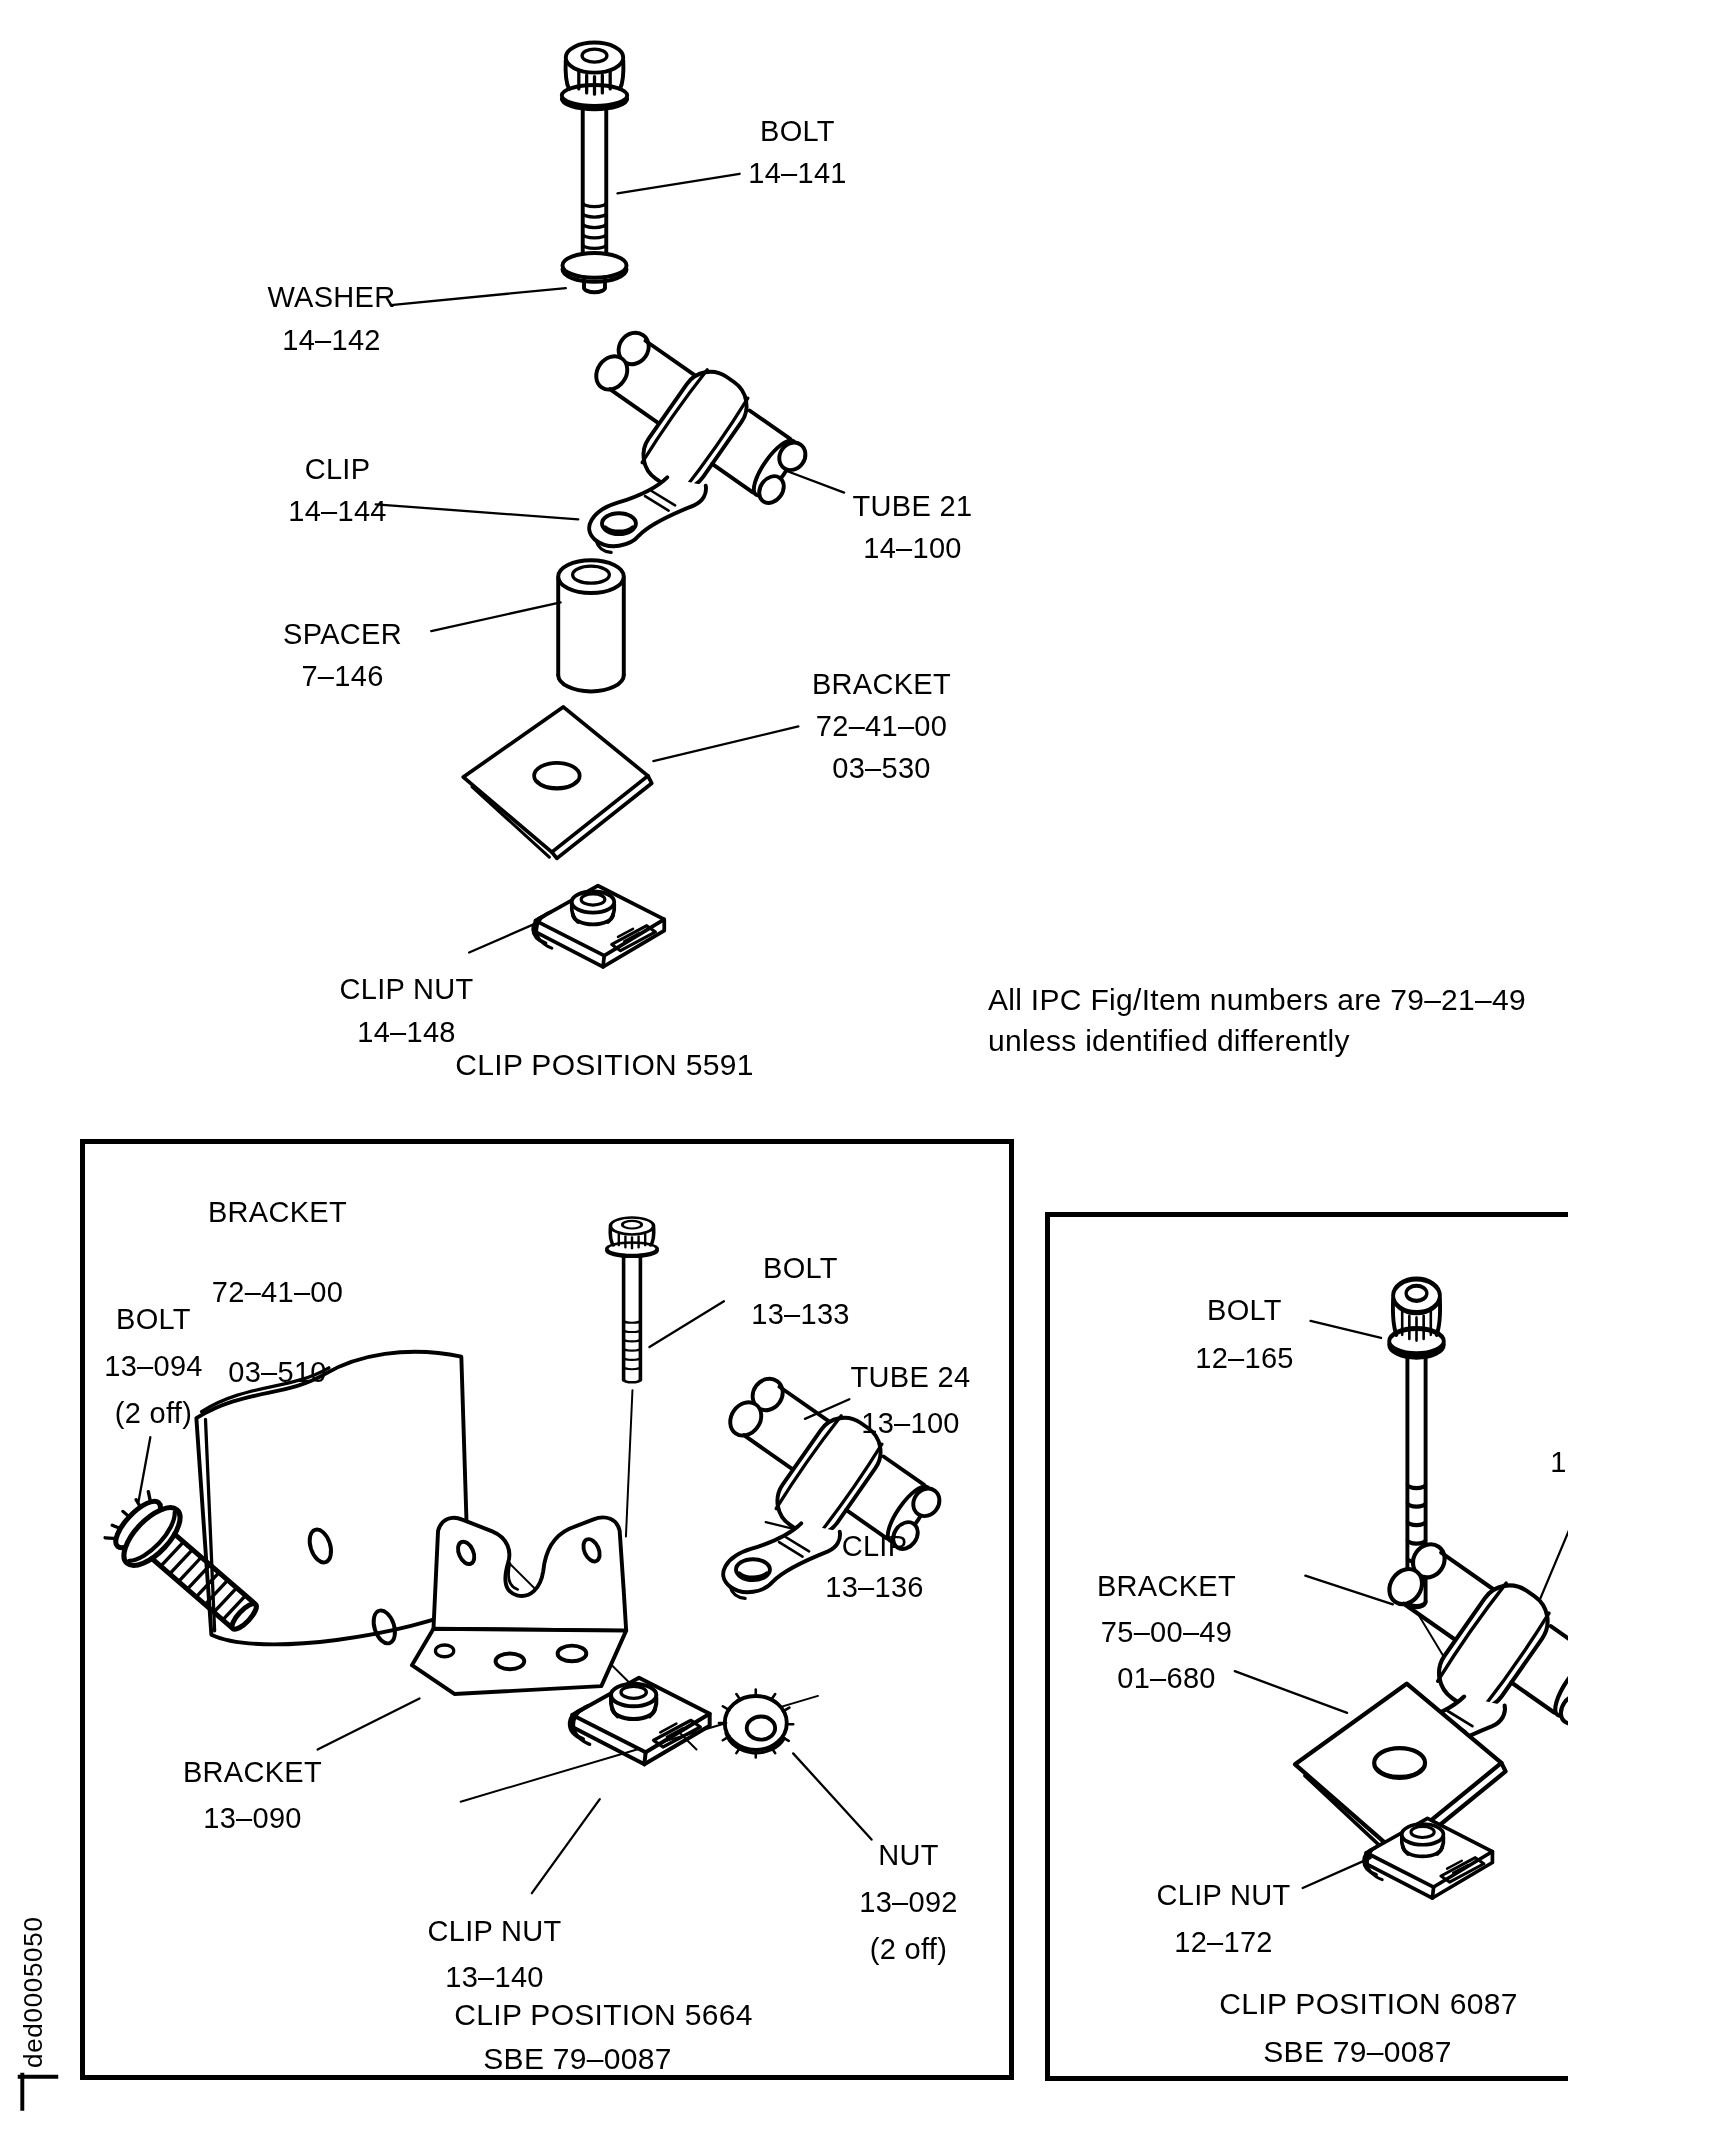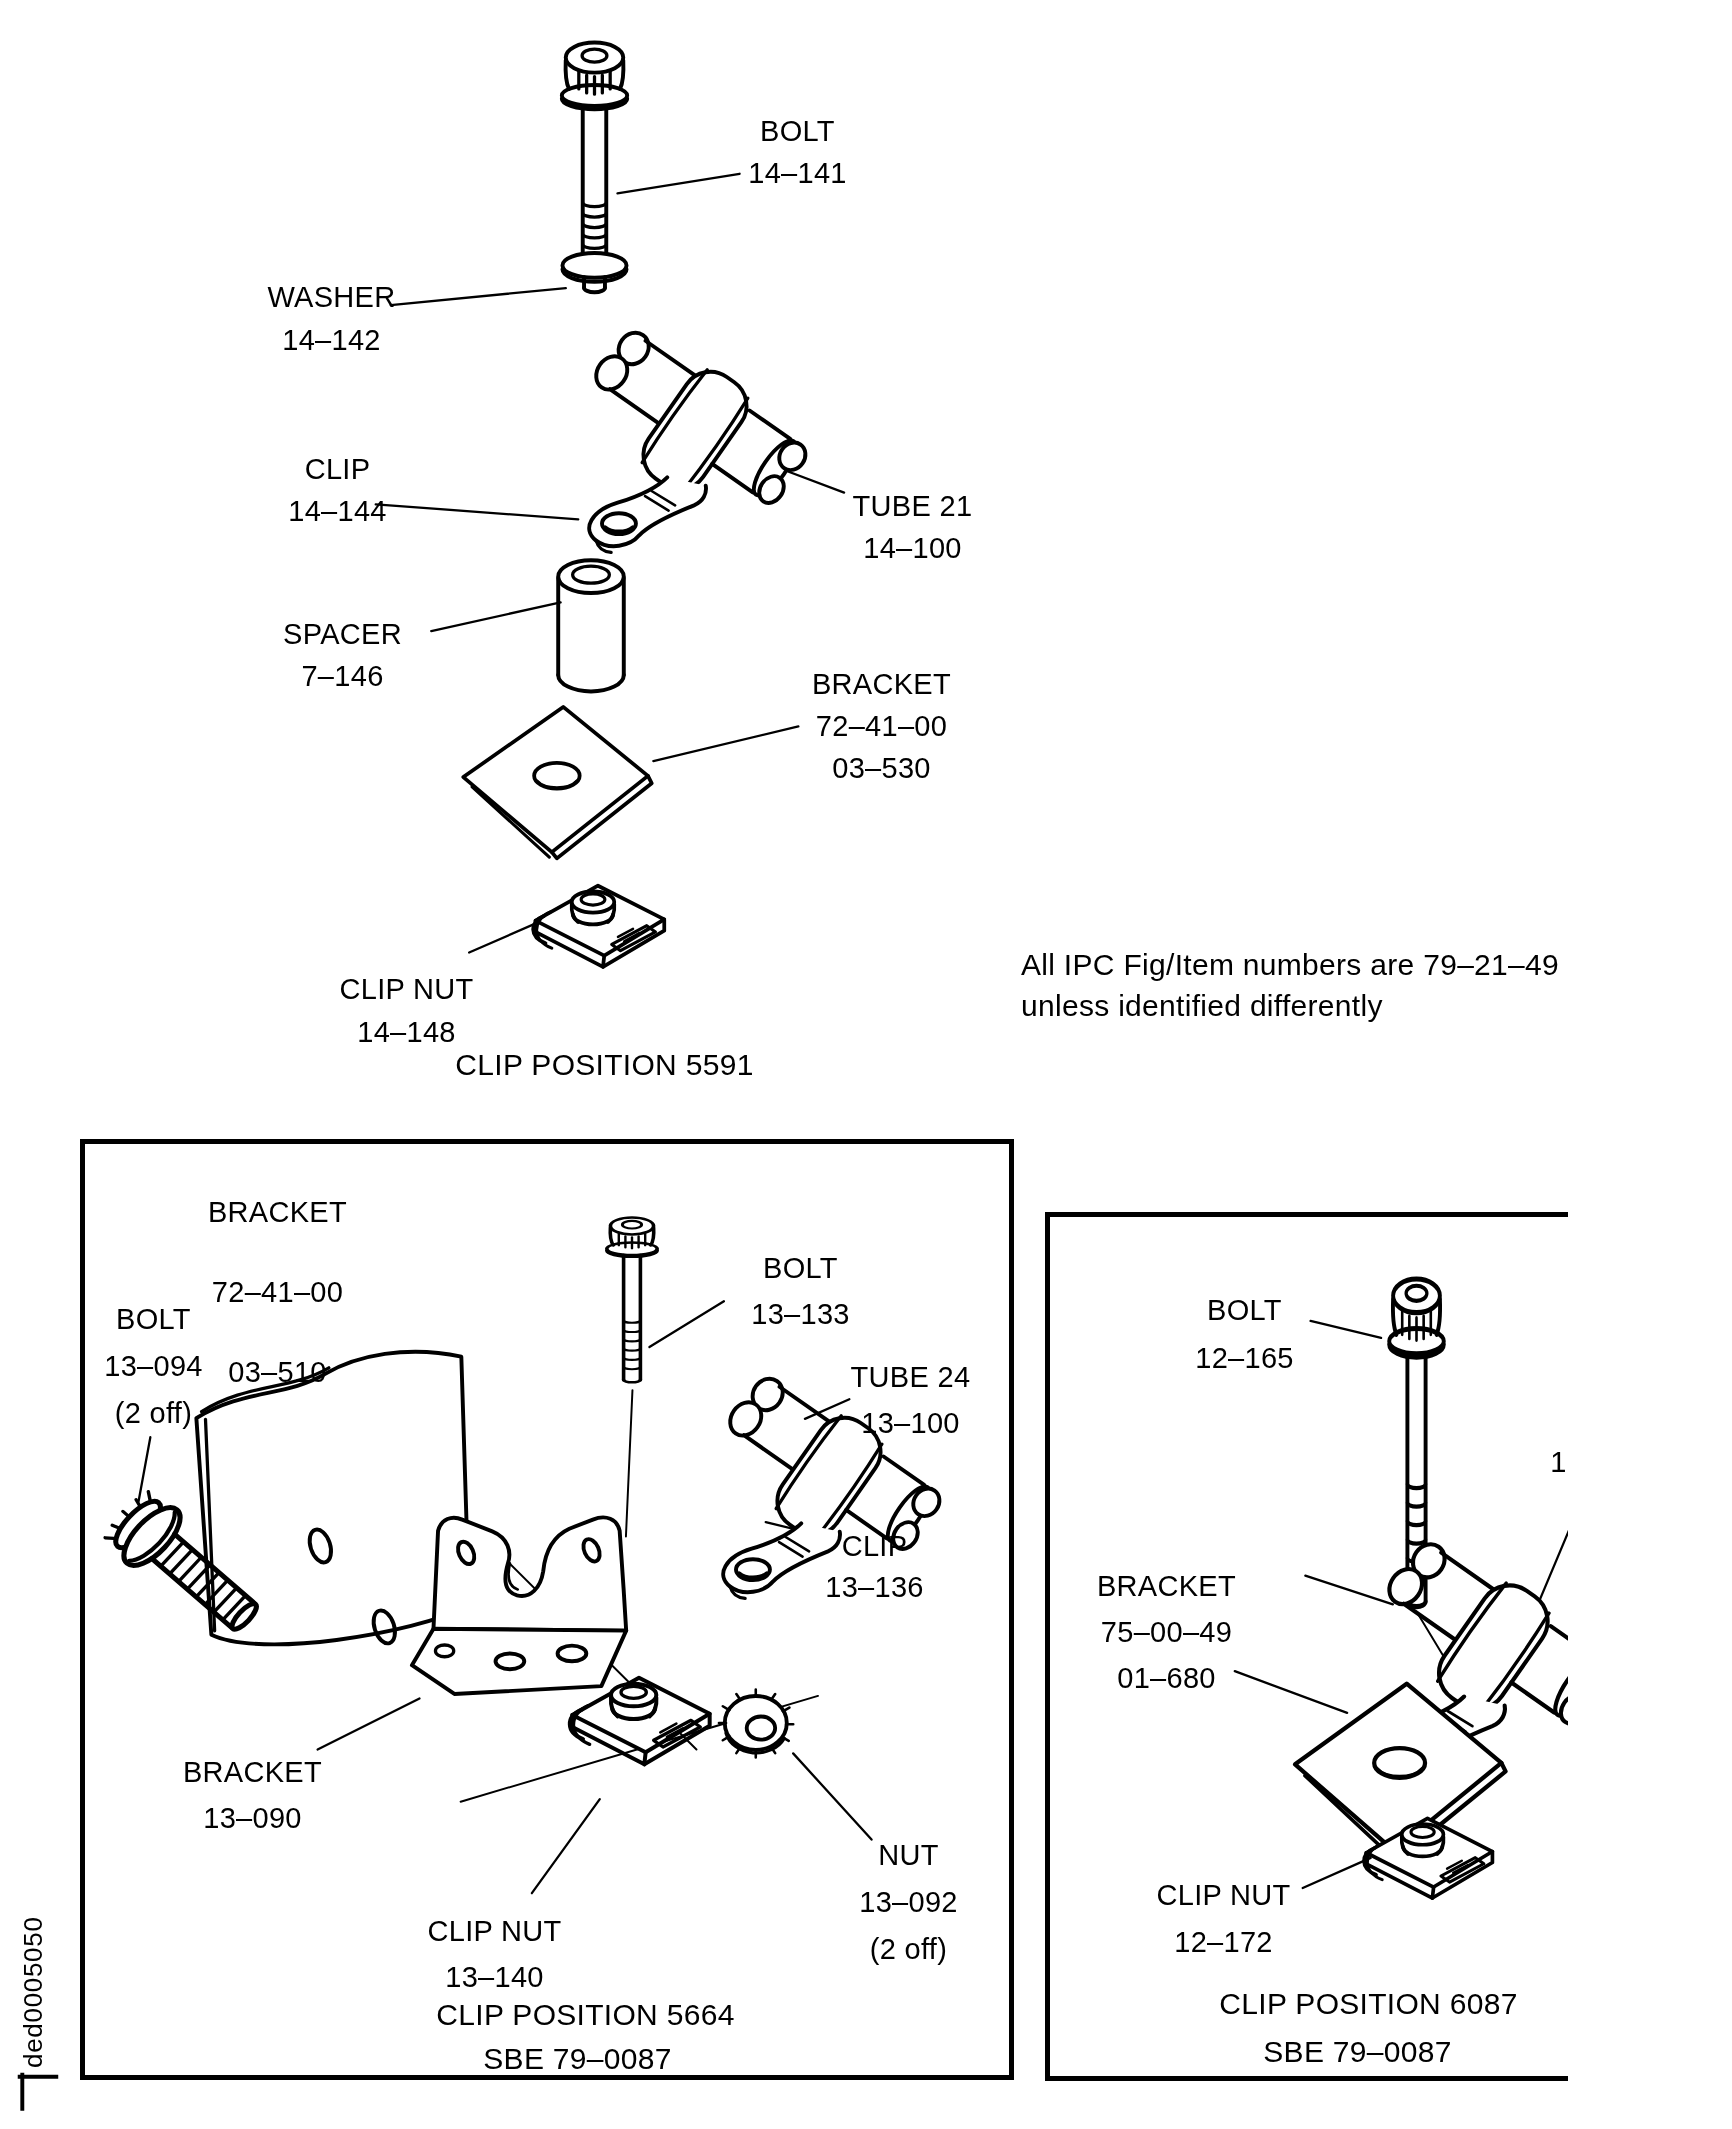--- a/index.html
+++ b/index.html
@@ -245,21 +245,21 @@
   <div class="lbl" style="left:777px; top:663px; width:209px; line-height:42px;">
     <div>BRACKET</div>
     <div>72–41–00</div>
     <div>03–530</div>
   </div>
   <div class="lbl" style="left:302px; top:968px; width:209px; line-height:43px;">
     <div>CLIP NUT</div>
     <div>14–148</div>
   </div>
   <div class="cap" style="left:441px; top:1048px; width:327px;">CLIP POSITION 5591</div>
-  <div class="note" style="left:988px; top:944px;margin-left:33px;">
+  <div class="note" style="left:988px; top:979px;">
     <div>All IPC Fig/Item numbers are 79–21–49</div>
     <div>unless identified differently</div>
   </div>
 
   <div class="lbl" style="left:173px; top:1172px; width:209px; line-height:80px;">
     <div>BRACKET</div>
     <div>72–41–00</div>
     <div>03–510</div>
   </div>
   <div class="lbl" style="left:696px; top:1245px; width:209px; line-height:46px;">
@@ -285,21 +285,21 @@
   </div>
   <div class="lbl" style="left:390px; top:1908px; width:209px; line-height:46px;">
     <div>CLIP NUT</div>
     <div>13–140</div>
   </div>
   <div class="lbl" style="left:804px; top:1832px; width:209px; line-height:47px;">
     <div>NUT</div>
     <div>13–092</div>
     <div>(2 off)</div>
   </div>
-  <div class="cap" style="left:422px; top:1998px; width:327px;">CLIP POSITION 5664</div>
+  <div class="cap" style="left:440px; top:1998px; width:327px;">CLIP POSITION 5664</div>
   <div class="cap" style="left:414px; top:2042px; width:327px;">SBE 79–0087</div>
 
   <div class="lbl" style="left:1140px; top:1286px; width:209px; line-height:48px;">
     <div>BOLT</div>
     <div>12–165</div>
   </div>
   <div class="lbl" style="left:1495px; top:1377px; width:209px; line-height:57px;">
     <div>CLIP</div>
     <div>12–168</div>
   </div>

